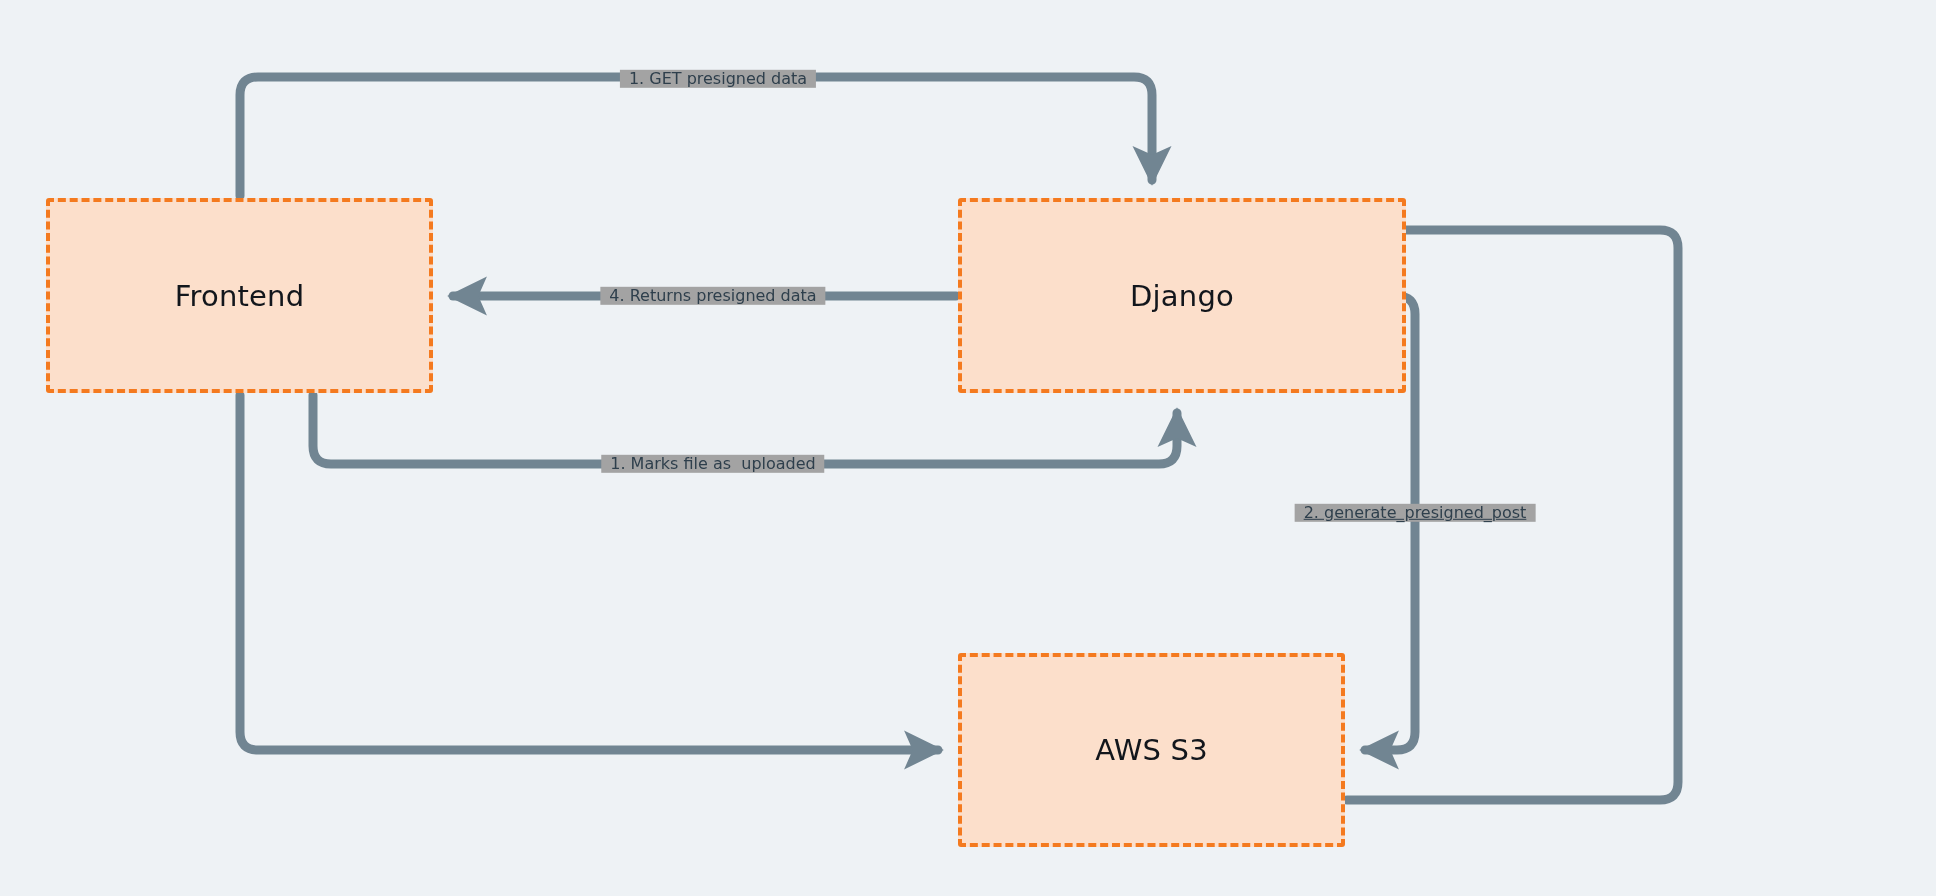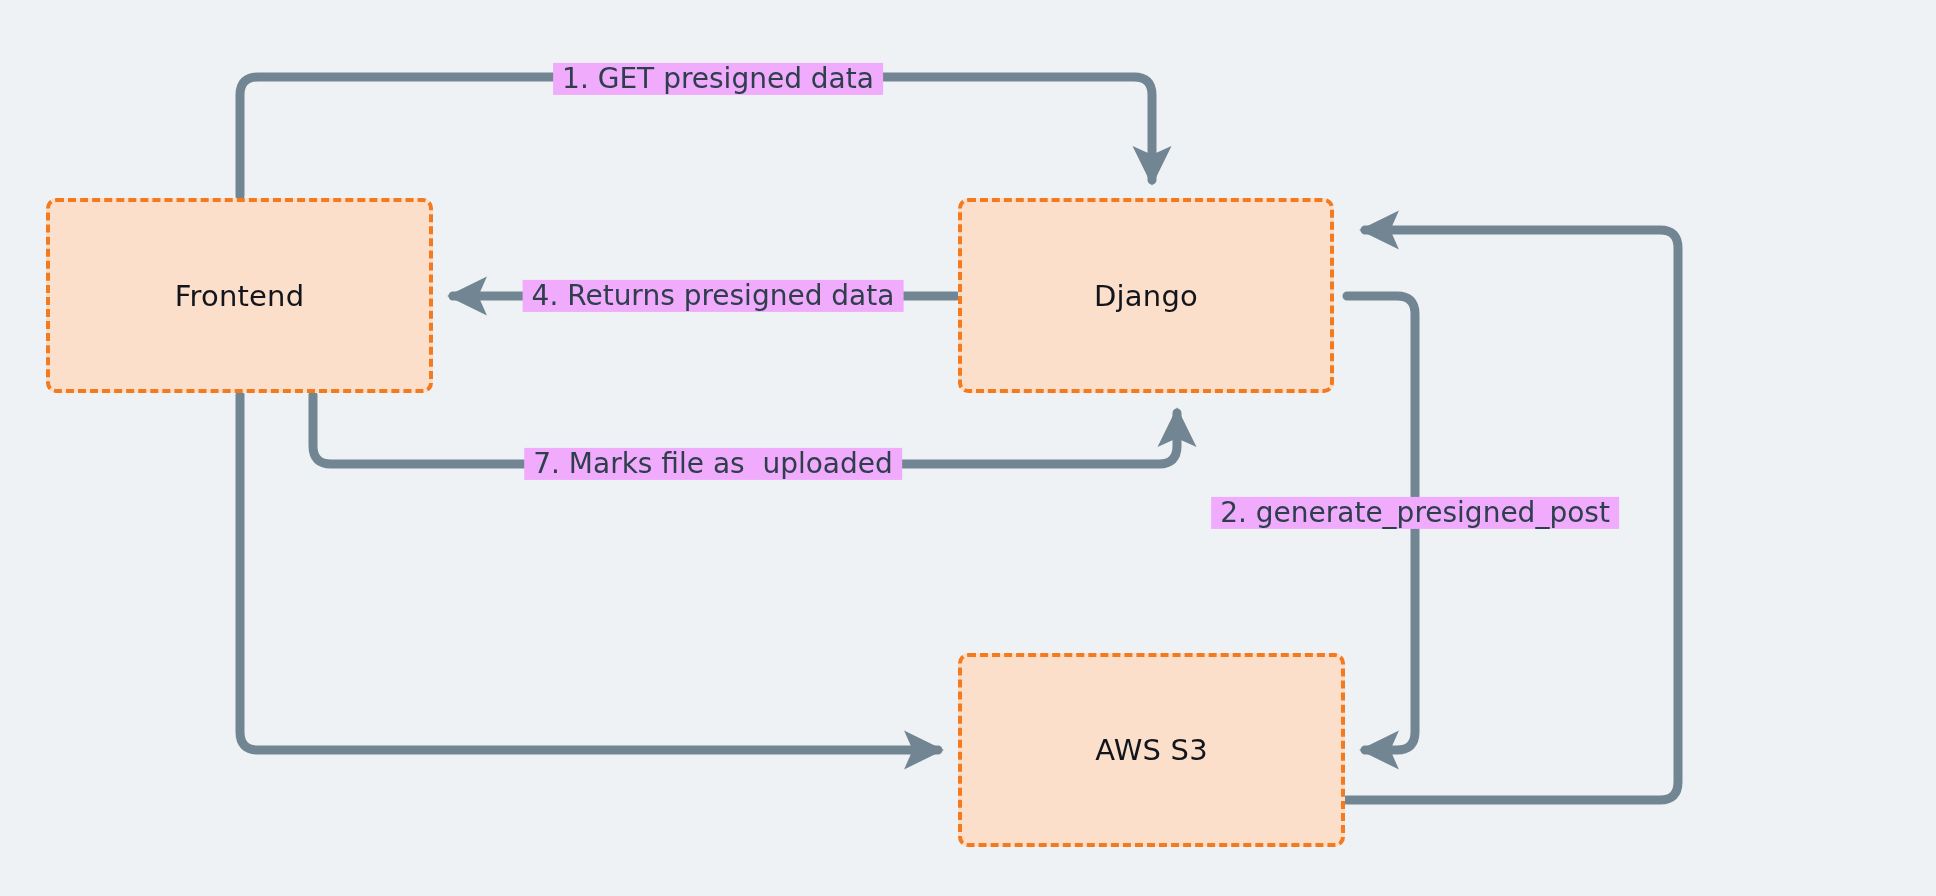--- a/index.html
+++ b/index.html
@@ -23,39 +23,39 @@
     left: 0;
     top: 0;
     width: 1936px;
     height: 896px;
   }
   .node {
     position: absolute;
     box-sizing: border-box;
     background: #fcdfcb;
     border: 4px dashed #f47a1f;
-    border-radius: 10px;
+    border-radius: 3px;
     display: flex;
     align-items: center;
     justify-content: center;
   }
   .node-label {
     font-family: "DejaVu Sans", sans-serif;
     font-size: 29px;
     color: #12161c;
     letter-spacing: 0.2px;
     white-space: pre;
   }
   .edge-label {
     position: absolute;
     transform: translate(-50%, -50%);
     font-family: "DejaVu Sans", sans-serif;
-    font-size: 28px;
+    font-size: 16px;
     color: #2e3f4c;
-    background: #f0abfc;
+    background: #a3a3a3;
     padding: 0 9px;
     white-space: pre;
     line-height: 1.15;
   }
 </style>
 </head>
 <body>
 
 <div id="stage">
 
@@ -79,31 +79,31 @@
       <path d="M 240 395 L 240 732 Q 240 750 258 750 L 938 750" marker-end="url(#arw)"></path>
 
       <path d="M 313 395 L 313 446 Q 313 464 331 464 L 1159 464 Q 1177 464 1177 446 L 1177 413" marker-end="url(#arw)"></path>
     </g>
   </svg>
 
   <div class="node" style="left:46px; top:198px; width:387px; height:195px;">
     <span class="node-label">Frontend</span>
   </div>
 
-  <div class="node" style="left:958px; top:198px; width:376px; height:195px;">
+  <div class="node" style="left:958px; top:198px; width:448px; height:195px;">
     <span class="node-label">Django</span>
   </div>
 
   <div class="node" style="left:958px; top:653px; width:387px; height:194px;">
     <span class="node-label">AWS S3</span>
   </div>
 
   <div class="edge-label" style="left:718px; top:79px;">1. GET presigned data</div>
 
-  <div class="edge-label" style="left:1415px; top:513px;">2. generate_presigned_post</div>
+  <div class="edge-label" style="left:1415px; top:513px;text-decoration:underline;">2. generate_presigned_post</div>
 
 
   <div class="edge-label" style="left:713px; top:296px;text-align:right;">4. Returns presigned data</div>
 
 
-  <div class="edge-label" style="left:713px; top:464px;">7. Marks file as  uploaded</div>
+  <div class="edge-label" style="left:713px; top:464px;">1. Marks file as  uploaded</div>
 
 </div>
 
 </body></html>

